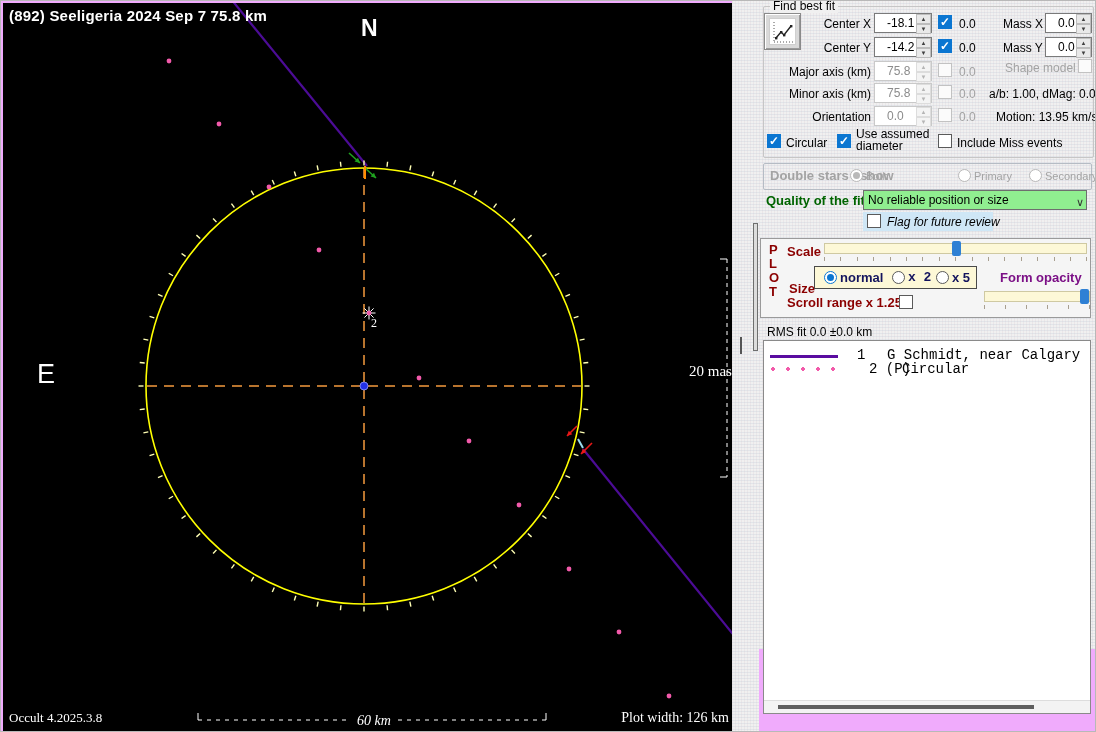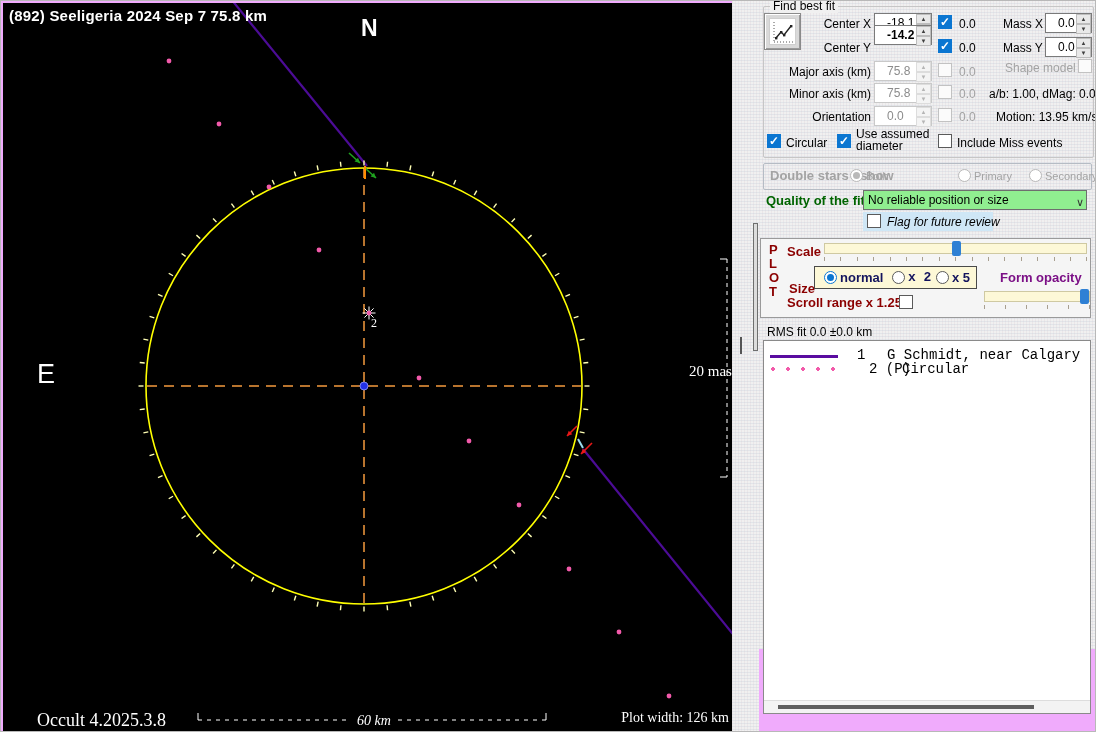--- a/index.html
+++ b/index.html
@@ -178,21 +178,21 @@
         <line x1="397" y1="719" x2="545" y2="719" stroke="#ffffff" stroke-width="1" stroke-dasharray="4 5"></line>
         <line x1="197" y1="712" x2="197" y2="719" stroke="#ffffff" stroke-width="1"></line>
         <line x1="545" y1="712" x2="545" y2="719" stroke="#ffffff" stroke-width="1"></line>
         <circle cx="363" cy="385" r="4" fill="#2331e8" stroke="#7b84f2" stroke-width="1"></circle>
       </svg>
     <div class="ptxt title" style="left:6px;top:4px;">(892) Seeligeria  2024 Sep 7   75.8 km</div>
     <div class="ptxt north" style="left:358px;top:12px;">N</div>
     <div class="ptxt east" style="left:34px;top:356px;">E</div>
     <div class="ptxt serif" style="left:686px;top:360px;font-size:15px;">20 mas</div>
     <div class="ptxt serif" style="left:345px;width:52px;top:710px;text-align:center;font-style:italic;font-size:14px;">60 km</div>
-    <div class="ptxt serif" style="left:6px;top:707px;font-size:18px;margin-left:28px;">Occult 4.2025.3.8</div>
+    <div class="ptxt serif" style="left:6px;top:707px;font-size:13px;">Occult 4.2025.3.8</div>
     <div class="ptxt serif" style="right:3px;top:707px;font-size:14px;">Plot width: 126 km</div>
     <div class="ptxt serif" style="left:368px;top:313px;font-size:12px;">2</div>
   </div>
 
   <div id="gap">
     <div id="vscroll"></div>
     <div id="splitline"></div>
   </div>
 
   <div id="panel">
@@ -227,21 +227,21 @@
     <div class="abs r" style="left:244px;top:16px;width:38px;">Mass X</div>
     <div class="spin" style="left:286px;top:12px;width:47px;">
       <span>0.0</span>
       <span class="ud">
           <span>▲</span>
           <span>▼</span>
         </span>
     </div>
 
     <div class="abs r" style="left:10px;top:40px;width:102px;">Center Y</div>
-    <div class="spin" style="left:115px;top:24px;width:58px;font-weight:bold;">
+    <div class="spin" style="left:115px;top:36px;width:58px;">
       <span>-14.2</span>
       <span class="ud">
           <span>▲</span>
           <span>▼</span>
         </span>
     </div>
     <span class="cb on" style="left:179px;top:38px;"></span>
     <div class="abs" style="left:200px;top:40px;">0.0</div>
     <div class="abs r" style="left:244px;top:40px;width:38px;">Mass Y</div>
     <div class="spin" style="left:286px;top:36px;width:47px;">

